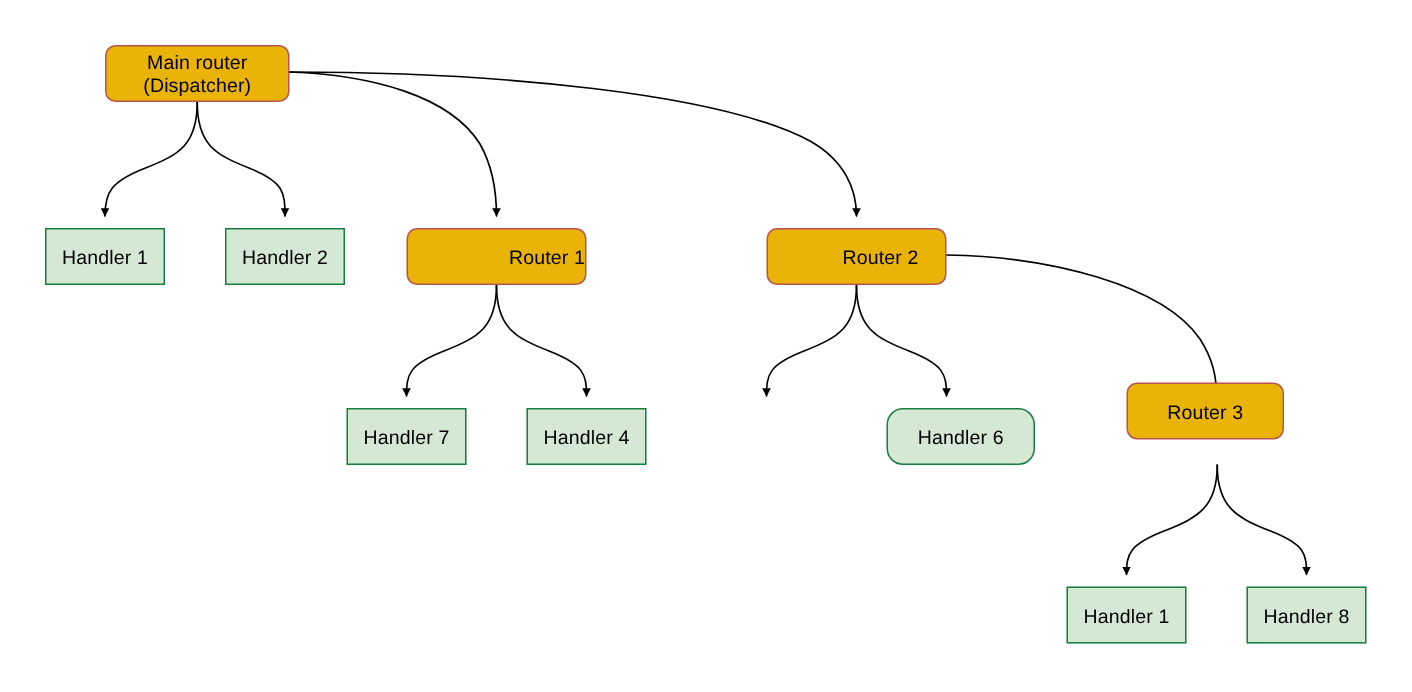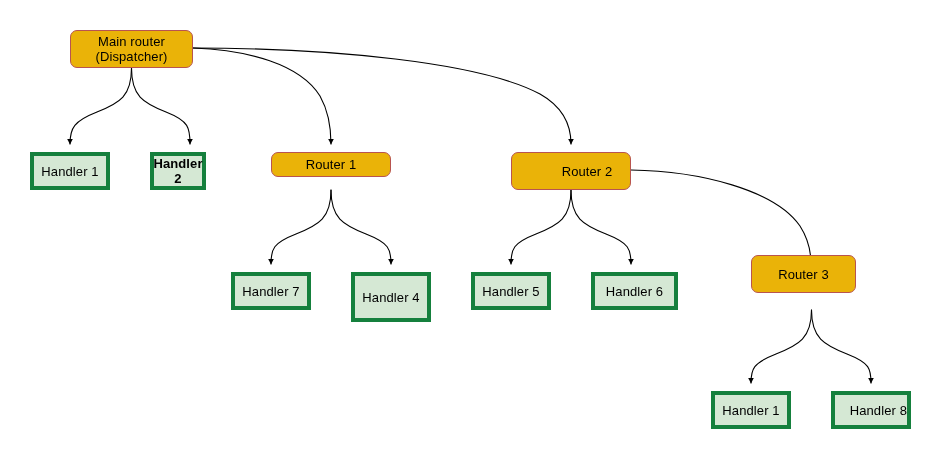--- a/index.html
+++ b/index.html
@@ -39,21 +39,21 @@
     white-space: pre-line;
     letter-spacing: 0.1px;
   }
   .node-router {
     background: #eab308;
     border: 1px solid #b85450;
     border-radius: 7px;
   }
   .node-handler {
     background: #d5e8d4;
-    border: 4px solid #15803d;
+    border: 1px solid #15803d;
     border-radius: 0;
   }
   .node-label {
     display: block;
     white-space: pre-line;
   }
 </style>
 </head>
 <body>
 
@@ -94,53 +94,50 @@
 
   <div class="node node-router" style="left:70px; top:30px; width:123px; height:38px;">
     <span class="node-label">Main router
 (Dispatcher)</span>
   </div>
 
   <div class="node node-handler" style="left:30px; top:152px; width:80px; height:38px;">
     <span class="node-label">Handler 1</span>
   </div>
 
-  <div class="node node-handler" style="left:150px; top:152px; width:56px; height:38px;font-weight:bold;">
+  <div class="node node-handler" style="left:150px; top:152px; width:80px; height:38px;">
     <span class="node-label">Handler 2</span>
   </div>
 
-  <div class="node node-router" style="left:271px; top:152px; width:120px; height:25px;">
+  <div class="node node-router" style="left:271px; top:152px; width:120px; height:38px;justify-content:flex-end;">
     <span class="node-label">Router 1</span>
   </div>
 
   <div class="node node-router" style="left:511px; top:152px; width:120px; height:38px;padding-left:32px;">
     <span class="node-label">Router 2</span>
   </div>
 
   <div class="node node-handler" style="left:231px; top:272px; width:80px; height:38px;">
     <span class="node-label">Handler 7</span>
   </div>
 
-  <div class="node node-handler" style="left:351px; top:272px; width:80px; height:50px;">
+  <div class="node node-handler" style="left:351px; top:272px; width:80px; height:38px;">
     <span class="node-label">Handler 4</span>
   </div>
 
-  <div class="node node-handler" style="left:471px; top:272px; width:80px; height:38px;">
-    <span class="node-label">Handler 5</span>
-  </div>
 
-  <div class="node node-handler" style="left:591px; top:272px; width:87px; height:38px;">
+  <div class="node node-handler" style="left:591px; top:272px; width:99px; height:38px;border-radius:11px;">
     <span class="node-label">Handler 6</span>
   </div>
 
   <div class="node node-router" style="left:751px; top:255px; width:105px; height:38px;justify-content:center;">
     <span class="node-label">Router 3</span>
   </div>
 
   <div class="node node-handler" style="left:711px; top:391px; width:80px; height:38px;">
     <span class="node-label">Handler 1</span>
   </div>
 
-  <div class="node node-handler" style="left:831px; top:391px; width:80px; height:38px;justify-content:flex-end;">
+  <div class="node node-handler" style="left:831px; top:391px; width:80px; height:38px;">
     <span class="node-label">Handler 8</span>
   </div>
 
 </div>
 
 </body></html>

